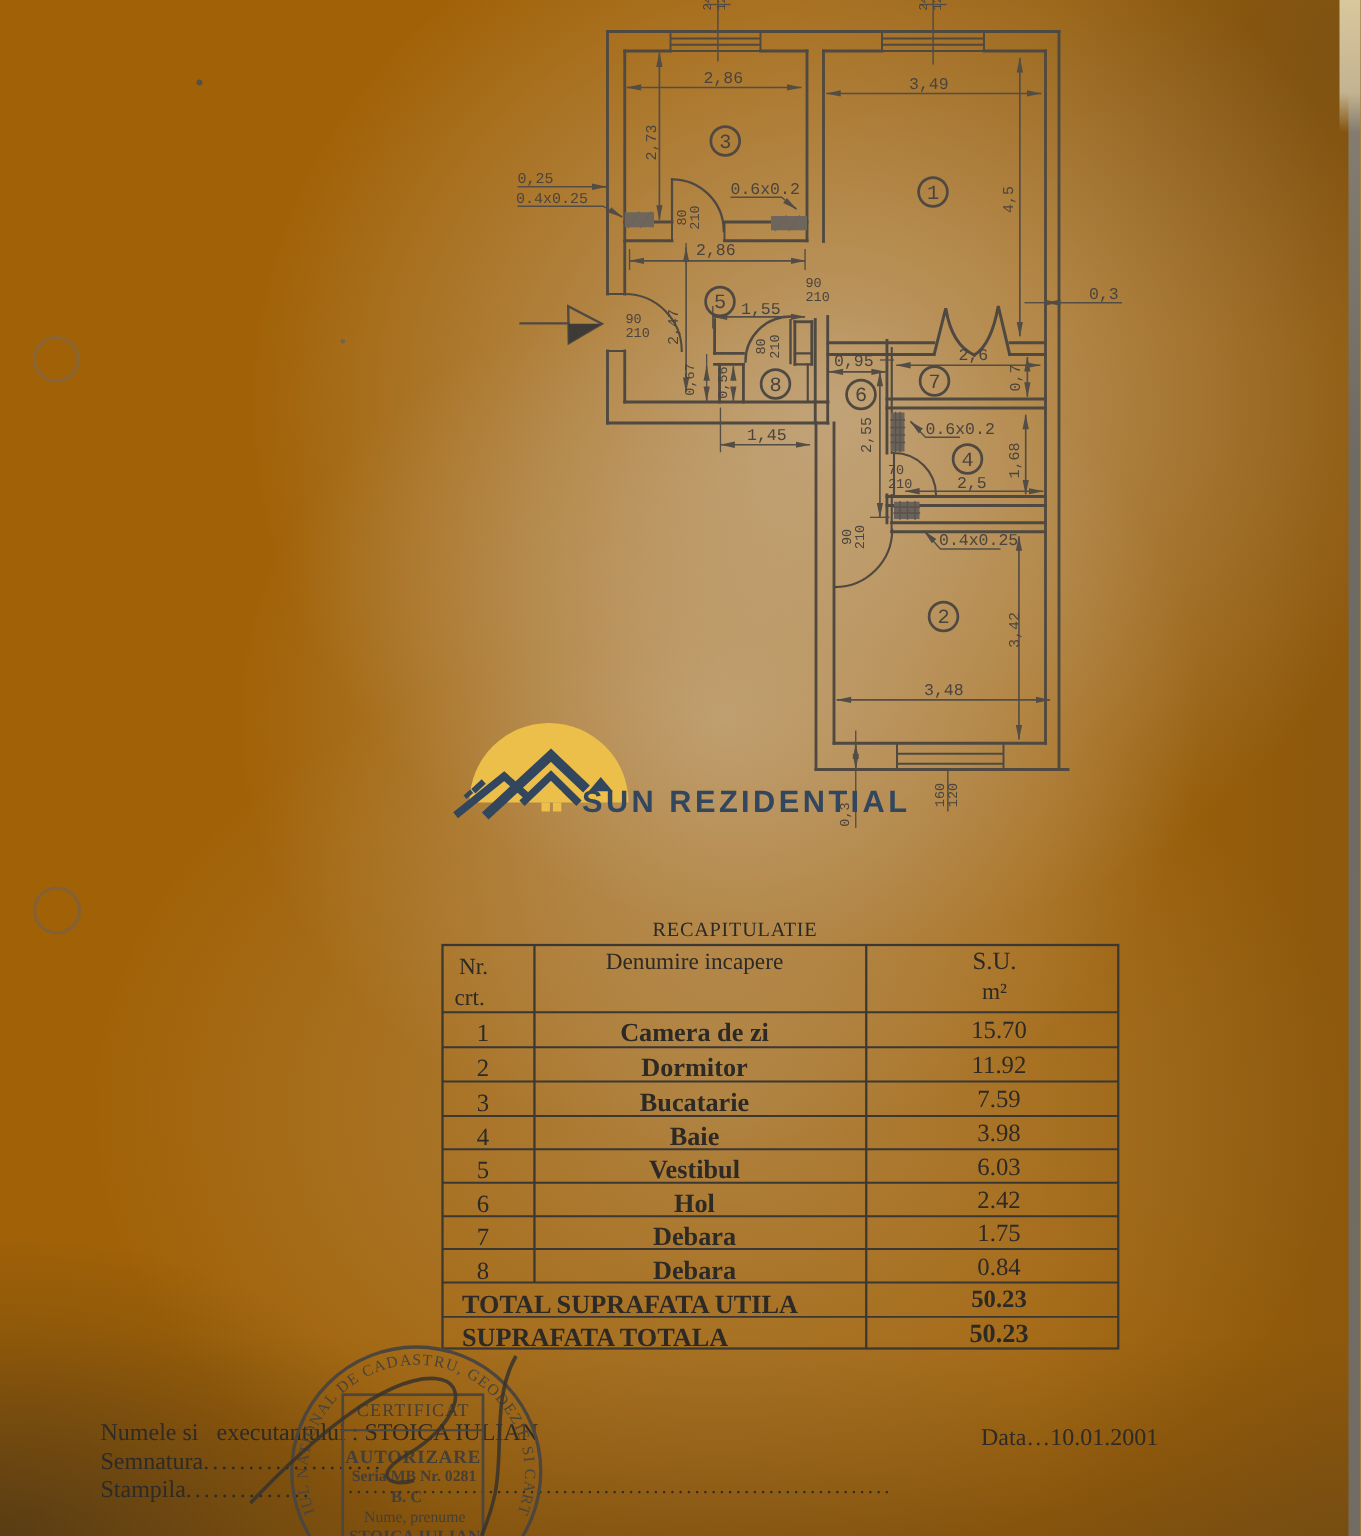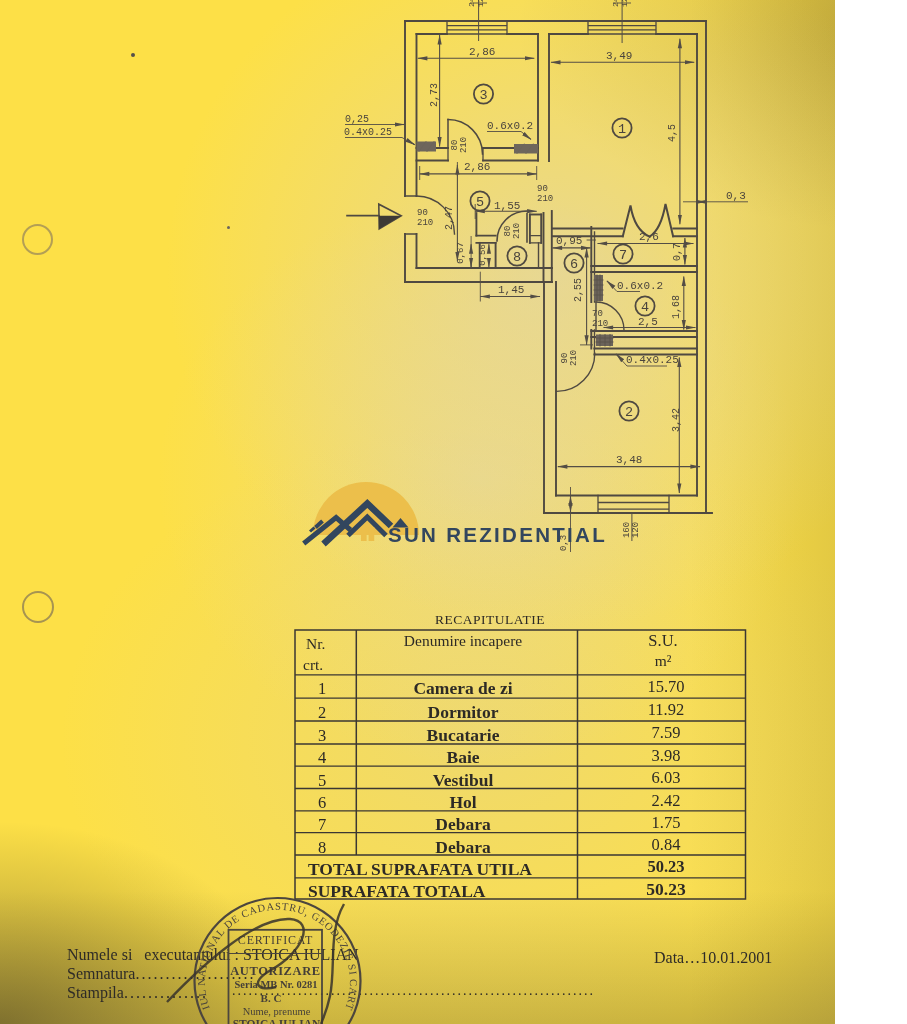--- a/index.html
+++ b/index.html
@@ -1,16 +1,16 @@
 <!DOCTYPE html>
 <html><head>
 <meta charset="utf-8">
 <style>
 html,body{margin:0;padding:0}
-.page{position:relative;width:835px;height:1024px;background:#fde047;overflow:hidden;font-family:"Liberation Sans",sans-serif}
+.page{position:relative;width:907px;height:1024px;background:#a16207;overflow:hidden;font-family:"Liberation Sans",sans-serif}
 .shade{position:absolute;left:0;top:0;width:907px;height:1024px;pointer-events:none}
 svg text{white-space:pre}
 </style>
 </head>
 <body>
 <div class="page">
 
 <div class="shade" style="background:
  radial-gradient(ellipse 540px 500px at 555px 270px, rgba(216,209,200,0.55), rgba(216,209,200,0) 72%),
  radial-gradient(ellipse 430px 380px at 480px 480px, rgba(219,212,203,0.38), rgba(219,212,203,0) 75%),

